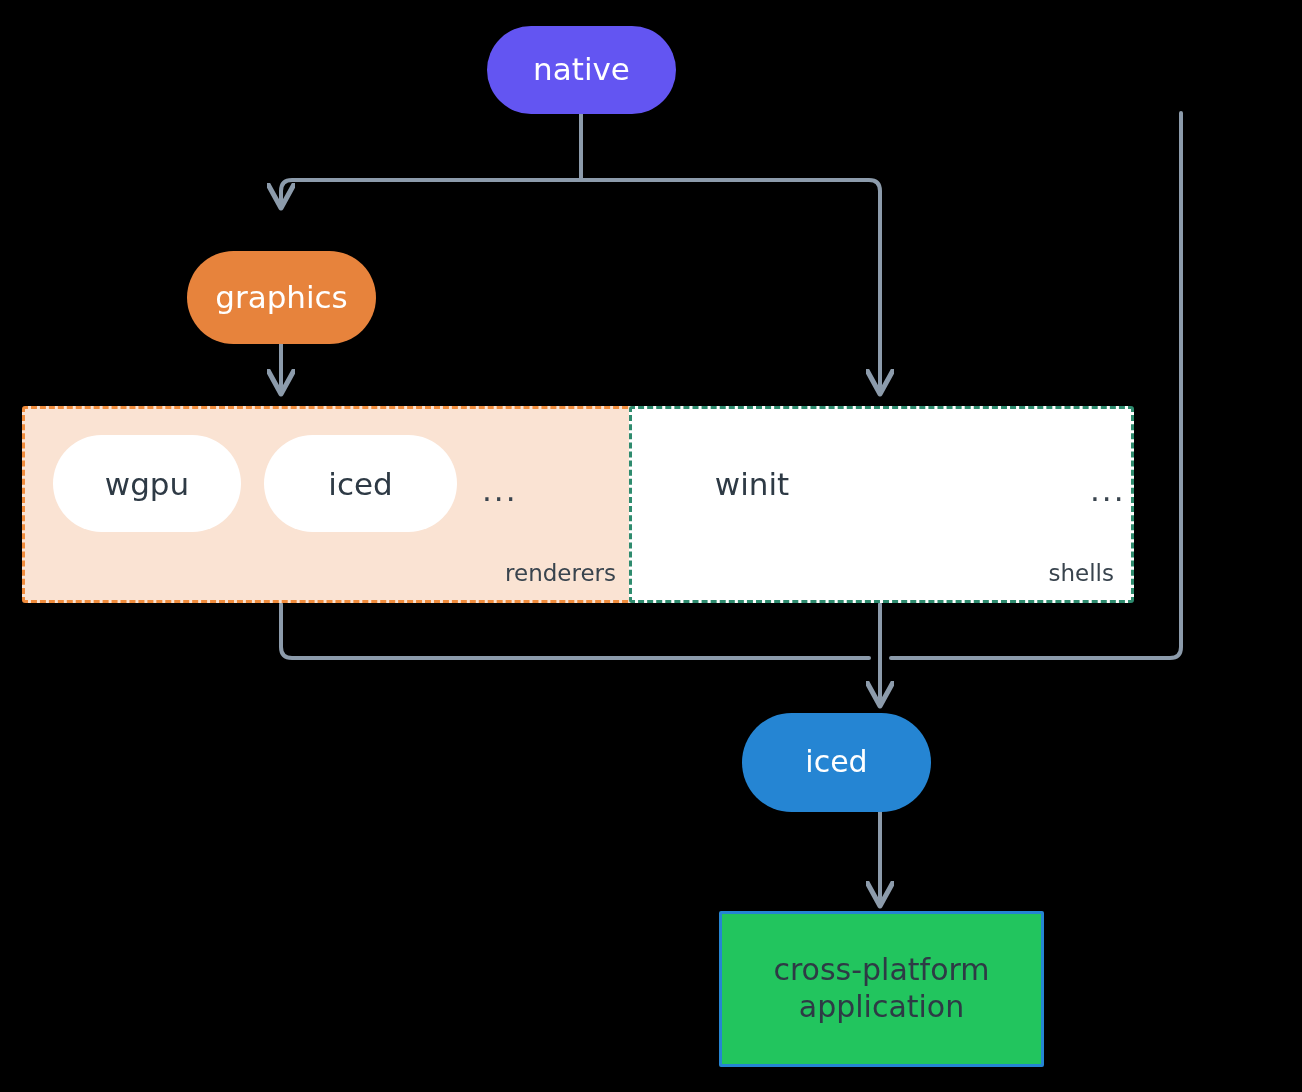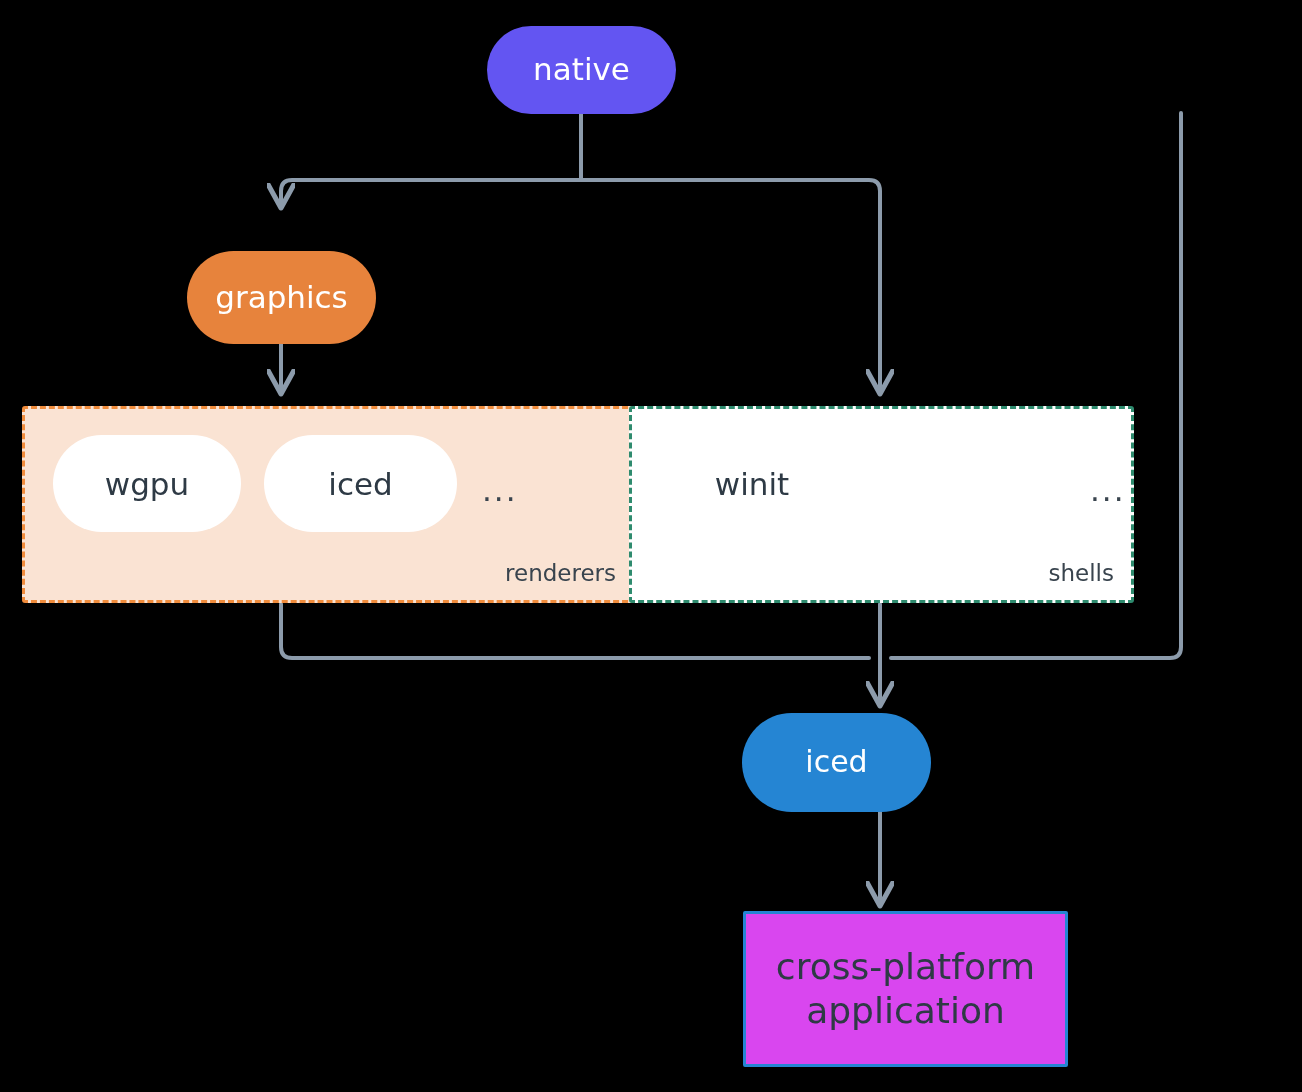--- a/index.html
+++ b/index.html
@@ -48,26 +48,25 @@
     color: #FFFFFF;
     font-size: 31px;
     margin-top: 32px;
   }
   .node-iced {
     background: #2585D3;
     color: #FFFFFF;
     font-size: 30px;
   }
   .node-app {
-    background: #d946ef;
+    background: #22c55e;
     color: #2E3A45;
     border: 3px solid #2585D3;
     border-radius: 2px;
-    font-size: 36px;
-    margin-left: 24px;
+    font-size: 30px;
   }
   .group {
     position: absolute;
     box-sizing: border-box;
     border-radius: 3px;
   }
   .group-renderers {
     background: #FAE3D3;
     border: 3px dashed #F08C3C;
   }

